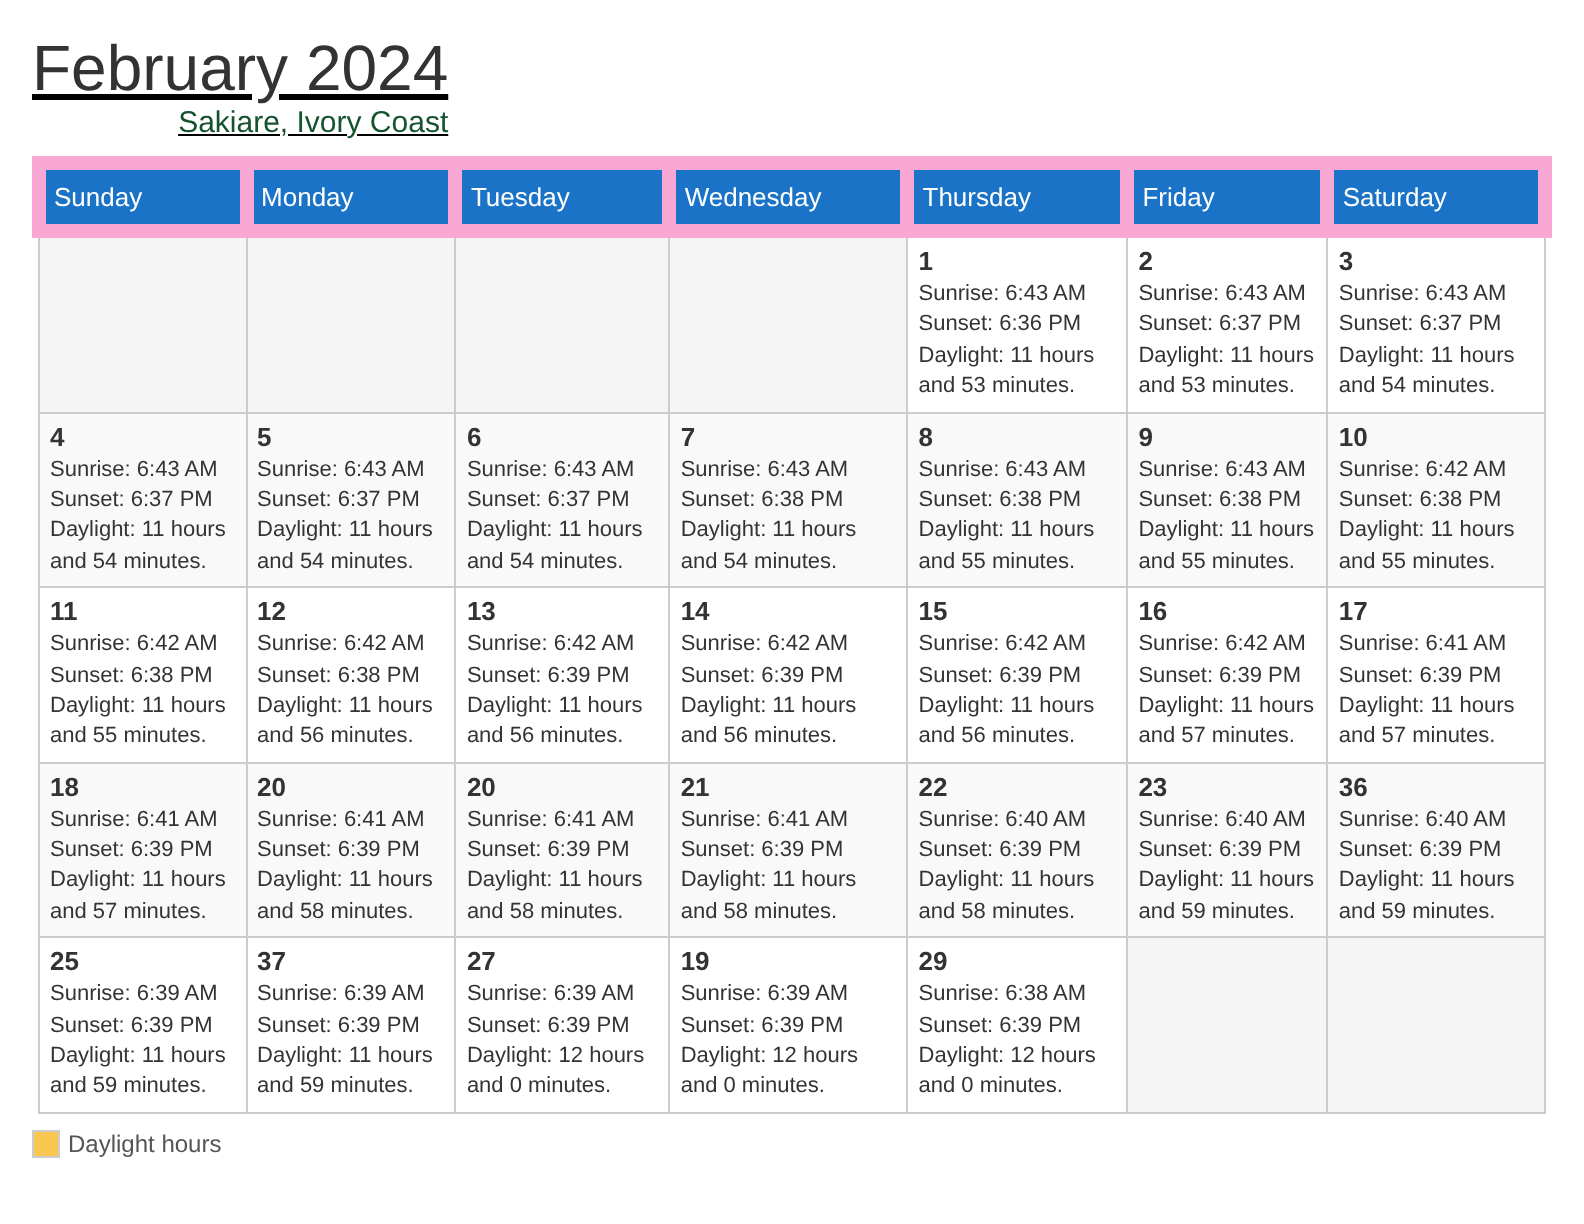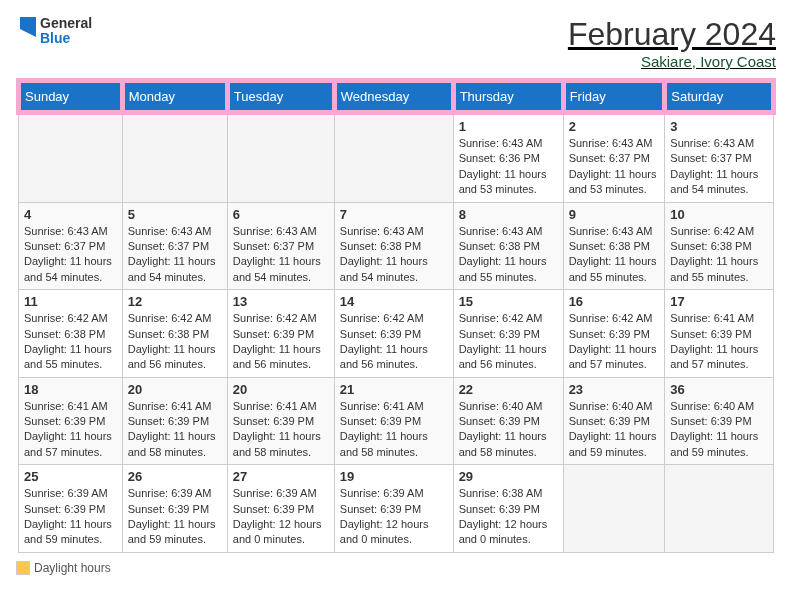--- a/index.html
+++ b/index.html
@@ -39,21 +39,21 @@
       border-collapse: collapse;
       font-size: 11px;
     }
     th {
       background-color: #1a73c7;
       color: #fff;
       padding: 6px 4px;
       text-align: left;
       font-size: 13px;
       font-weight: normal;
-      border: 5px solid #f9a8d4;
+      border: 7px solid #f9a8d4;
     }
     td {
       border: 1px solid #ccc;
       padding: 4px 5px;
       vertical-align: top;
       background: #fff;
       height: 80px;
     }
     td.empty {
       background: #f5f5f5;
@@ -90,30 +90,20 @@
       width: 14px;
       height: 14px;
       background: #f9c74f;
       border: 1px solid #ccc;
     }
   </style>
 </head>
 <body>
 
 <div class="header">
-  <div class="logo">
-      <svg width="20" height="28" viewBox="0 0 20 28">
-        <polygon points="4,0 20,0 20,20 4,12" fill="#1a73c7"></polygon>
-      </svg>
-
-    <div style="display:flex;flex-direction:column;line-height:1.1;">
-      <span style="font-size:14px;font-weight:bold;color:#333;">General</span>
-      <span style="font-size:14px;font-weight:bold;color:#1a73c7;">Blue</span>
-    </div>
-  </div>
   <div class="title-block">
     <div class="main-title">February 2024</div>
     <div class="subtitle">Sakiare, Ivory Coast</div>
   </div>
 </div>
 
 <table>
   <thead>
     <tr>
     <th>Sunday</th>
@@ -333,21 +323,21 @@
       <tr>
         <td>
           <span class="day-num">25</span>
           <div class="day-info">
             <div>Sunrise: 6:39 AM</div>
             <div>Sunset: 6:39 PM</div>
             <div>Daylight: 11 hours and 59 minutes.</div>
           </div>
         </td>
         <td>
-          <span class="day-num">26</span>
+          <span class="day-num">37</span>
           <div class="day-info">
             <div>Sunrise: 6:39 AM</div>
             <div>Sunset: 6:39 PM</div>
             <div>Daylight: 11 hours and 59 minutes.</div>
           </div>
         </td>
         <td>
           <span class="day-num">27</span>
           <div class="day-info">
             <div>Sunrise: 6:39 AM</div>

